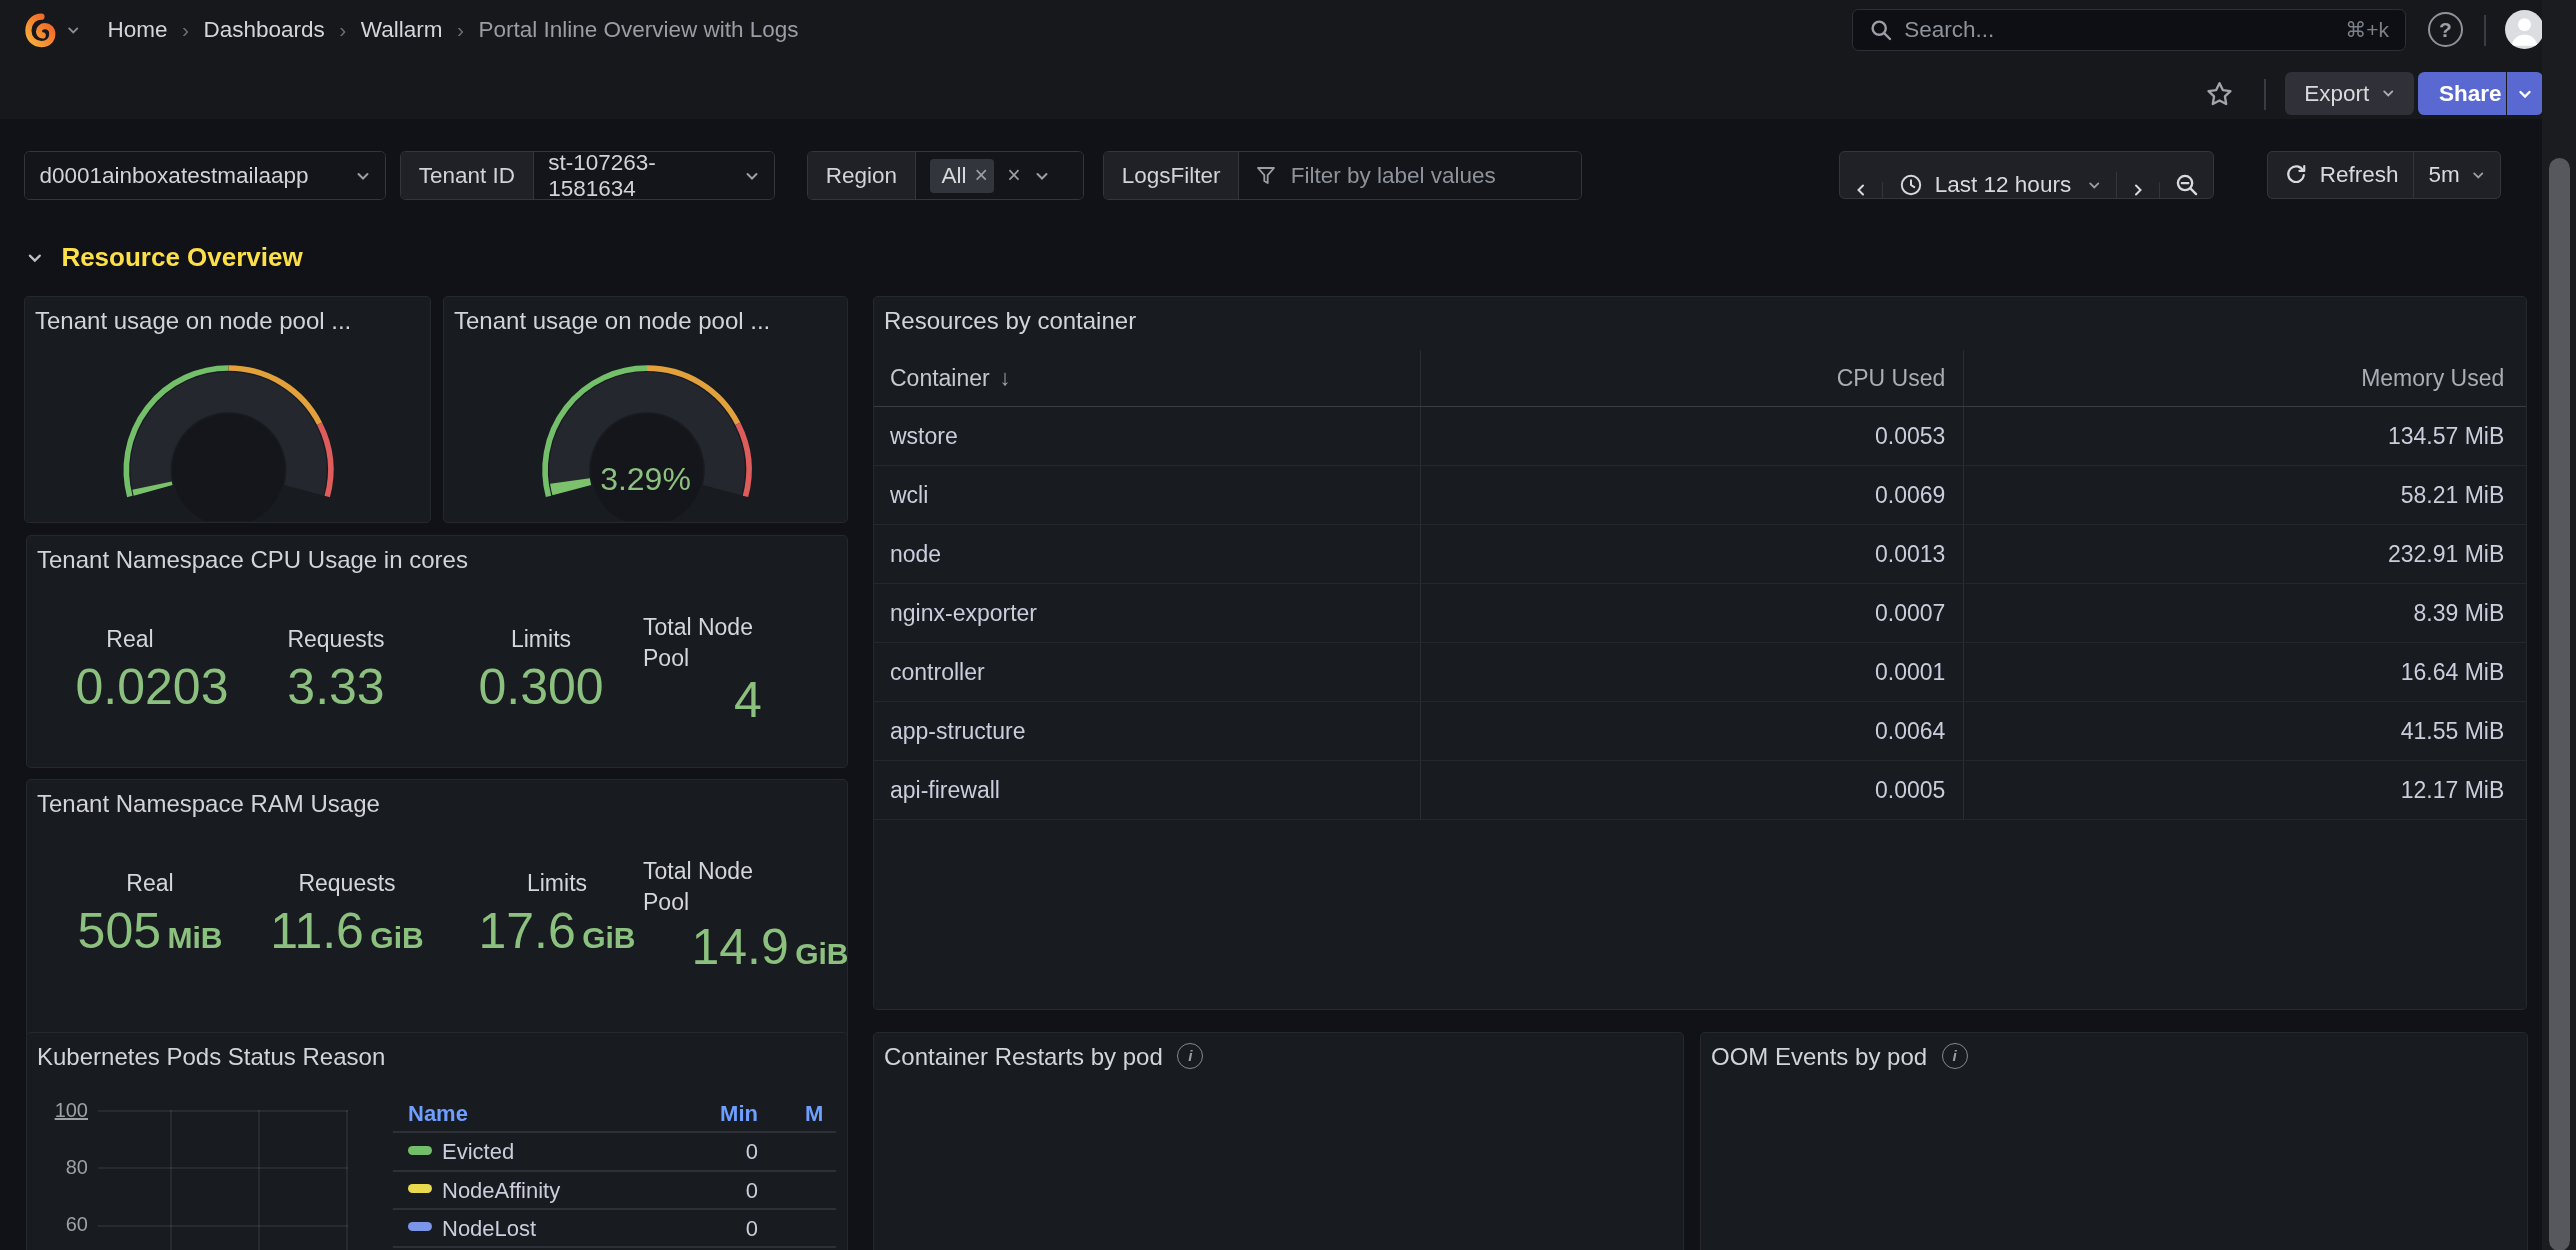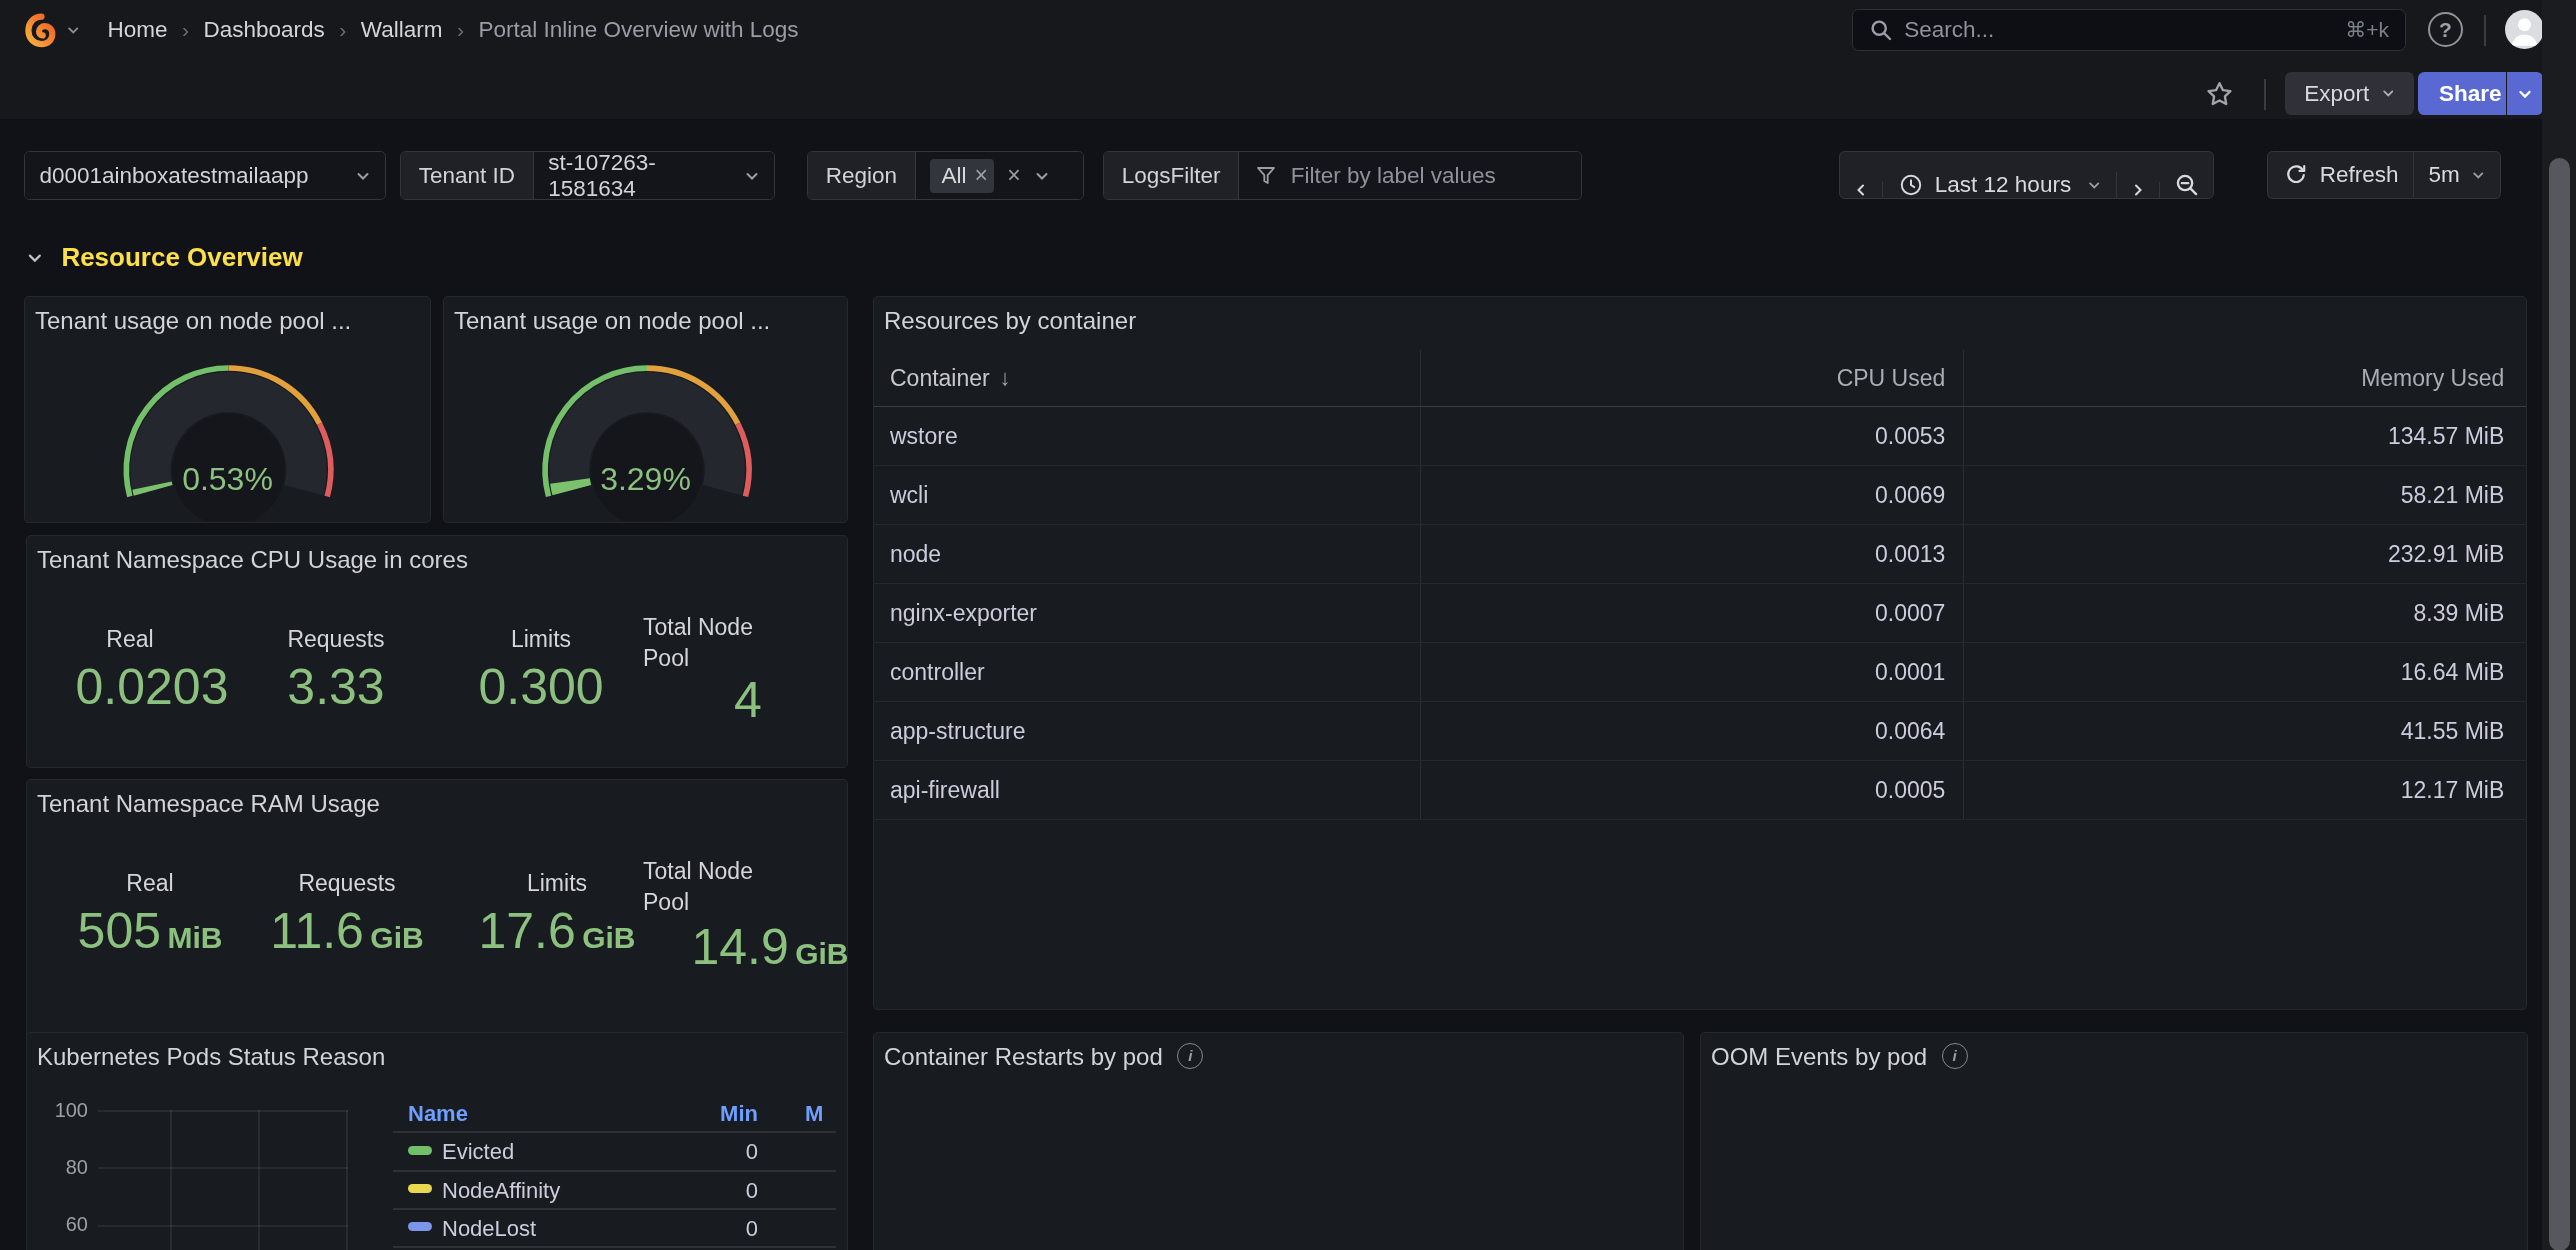--- a/index.html
+++ b/index.html
@@ -262,21 +262,20 @@
         <span>Tenant usage on node pool ...</span>
       </div>
     <svg width="403" height="224" viewBox="0 0 501 278" style="position:absolute;left:0;top:0;">
         <path d="M 159.3 240.1 A 97 97 0 1 1 346.7 240.1" fill="none" stroke="#24282E" stroke-width="50"></path>
         <circle cx="253" cy="215" r="70" fill="rgba(0,0,0,0.15)"></circle>
         <path d="M 130.3 247.9 A 127 127 0 0 1 253.0 88.0" fill="none" stroke="#74BF69" stroke-width="7"></path>
         <path d="M 253.0 88.0 A 127 127 0 0 1 366.2 157.3" fill="none" stroke="#E3A13C" stroke-width="7"></path>
         <path d="M 366.2 157.3 A 127 127 0 0 1 375.7 247.9" fill="none" stroke="#DE5C5C" stroke-width="7"></path>
         <path d="M 159.3 240.1 A 97 97 0 0 1 157.9 234.3" fill="none" stroke="#7CC26D" stroke-width="50"></path>
       </svg>
-    <div class="gauge-val">0.53%</div>
   </div>
 
   <div class="panel" style="left:443px;top:296px;width:405px;height:227px;">
     <div class="ptitle">
         <span>Tenant usage on node pool ...</span>
       </div>
     <svg width="402" height="224" viewBox="0 0 501 278" style="position:absolute;left:0;top:0;">
         <path d="M 159.3 240.1 A 97 97 0 1 1 346.7 240.1" fill="none" stroke="#24282E" stroke-width="50"></path>
         <circle cx="253" cy="215" r="70" fill="rgba(0,0,0,0.15)"></circle>
         <path d="M 130.3 247.9 A 127 127 0 0 1 253.0 88.0" fill="none" stroke="#74BF69" stroke-width="7"></path>
@@ -367,21 +366,21 @@
     <div class="stat-val" style="left:123px;top:122px;"><span>505</span><span class="unit">MiB</span></div>
     <div class="stat-val" style="left:320px;top:122px;"><span>11.6</span><span class="unit">GiB</span></div>
     <div class="stat-val" style="left:530px;top:122px;"><span>17.6</span><span class="unit">GiB</span></div>
     <div class="stat-val" style="left:743px;top:138px;"><span>14.9</span><span class="unit">GiB</span></div>
   </div>
 
   <div class="panel" style="left:26px;top:1032px;width:822px;height:250px;">
     <div class="ptitle">
         <span>Kubernetes Pods Status Reason</span>
       </div>
-    <div class="ytick" style="left:0;top:66px;">100</div>
+    <div class="ytick" style="left:0;top:66px;text-decoration:underline;">100</div>
     <div class="ytick" style="left:0;top:123px;">80</div>
     <div class="ytick" style="left:0;top:180px;">60</div>
     <div class="gridline" style="left:71px;top:77px;width:250px;height:1.6px;"></div>
     <div class="gridline" style="left:71px;top:134px;width:250px;height:1.6px;"></div>
     <div class="gridline" style="left:71px;top:192px;width:250px;height:1.6px;"></div>
     <div class="gridline" style="left:143px;top:77px;width:1.6px;height:171px;"></div>
     <div class="gridline" style="left:231px;top:77px;width:1.6px;height:171px;"></div>
     <div class="gridline" style="left:319px;top:77px;width:1.6px;height:171px;"></div>
 
     <div class="leg-head" style="left:381px;top:68px;">Name</div>

